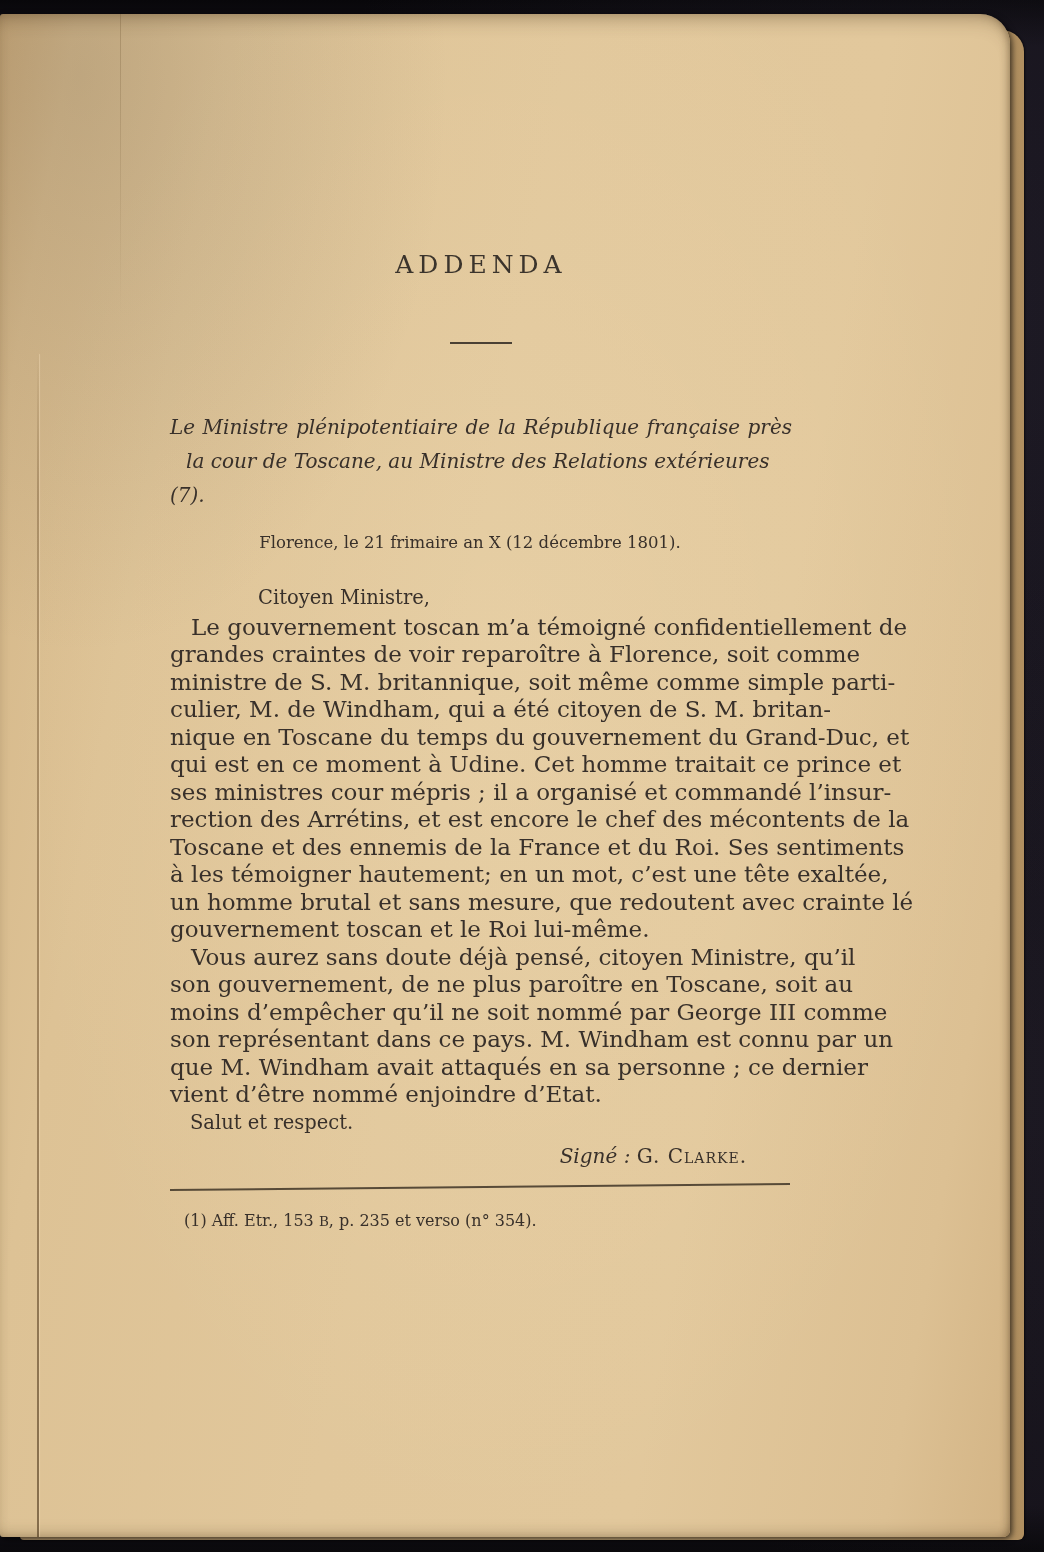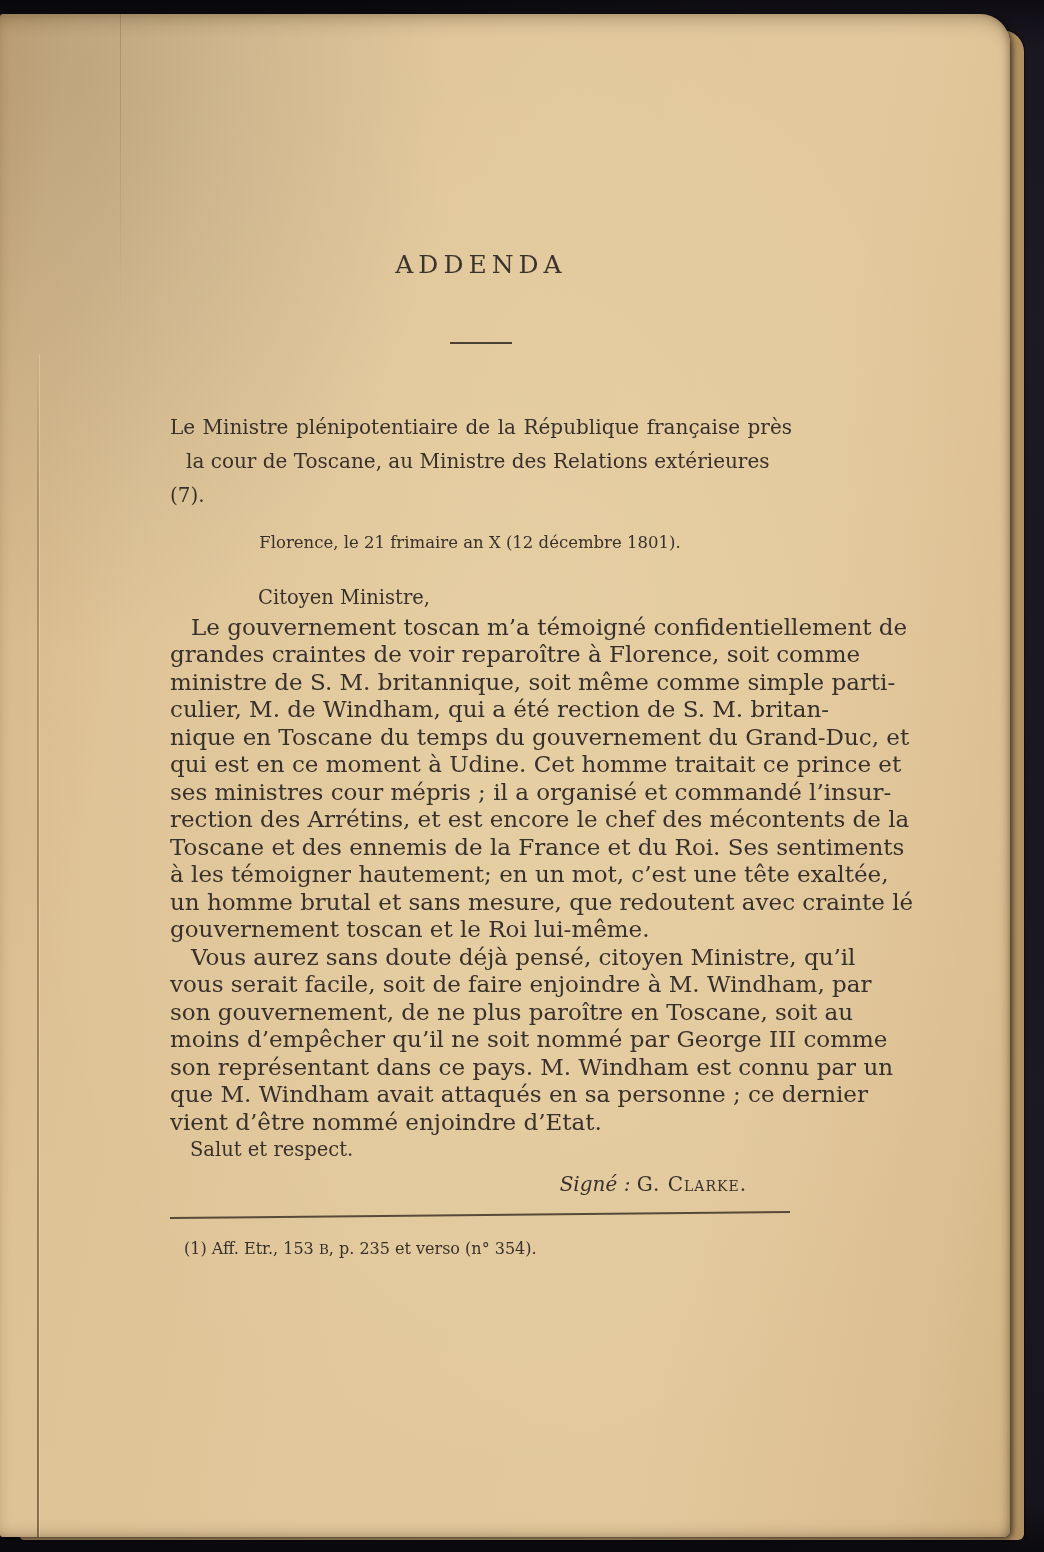--- a/index.html
+++ b/index.html
@@ -91,20 +91,21 @@
 
   .divider {
     width: 62px;
     height: 0;
     border-top: 2px solid #4a4034;
     margin: 62px auto 0 auto;
   }
 
   .heading {
     margin-top: 66px;
+    font-style: italic;
     font-size: 20px;
     line-height: 34px;
   }
   .heading .h-line1 {
     text-align: justify;
     text-align-last: justify;
   }
   .heading .h-line2 {
     text-indent: 16px;
   }
@@ -195,33 +196,32 @@
 
     <div class="dateline">Florence, le 21 frimaire an X (12 décembre 1801).</div>
 
     <div class="salutation">Citoyen Ministre,</div>
 
     <div class="body-text" id="paragraphs">
         <div class="para">
           <div class="line first">Le gouvernement toscan m’a témoigné confidentiellement de</div>
           <div class="line">grandes craintes de voir reparoître à Florence, soit comme</div>
           <div class="line">ministre de S. M. britannique, soit même comme simple parti-</div>
-          <div class="line">culier, M. de Windham, qui a été rection de S. M. britan-</div>
+          <div class="line">culier, M. de Windham, qui a été citoyen de S. M. britan-</div>
           <div class="line">nique en Toscane du temps du gouvernement du Grand-Duc, et</div>
           <div class="line">qui est en ce moment à Udine. Cet homme traitait ce prince et</div>
           <div class="line">ses ministres cour mépris ; il a organisé et commandé l’insur-</div>
           <div class="line">rection des Arrétins, et est encore le chef des mécontents de la</div>
           <div class="line">Toscane et des ennemis de la France et du Roi. Ses sentiments</div>
           <div class="line">à les témoigner hautement; en un mot, c’est une tête exaltée,</div>
           <div class="line">un homme brutal et sans mesure, que redoutent avec crainte lé</div>
           <div class="line last">gouvernement toscan et le Roi lui-même.</div>
         </div>
         <div class="para">
           <div class="line first">Vous aurez sans doute déjà pensé, citoyen Ministre, qu’il</div>
-          <div class="line">vous serait facile, soit de faire enjoindre à M. Windham, par</div>
           <div class="line">son gouvernement, de ne plus paroître en Toscane, soit au</div>
           <div class="line">moins d’empêcher qu’il ne soit nommé par George III comme</div>
           <div class="line">son représentant dans ce pays. M. Windham est connu par un</div>
           <div class="line">que M. Windham avait attaqués en sa personne ; ce dernier</div>
           <div class="line last">vient d’être nommé enjoindre d’Etat.</div>
         </div>
       </div>
 
     <div class="closing">Salut et respect.</div>
 

